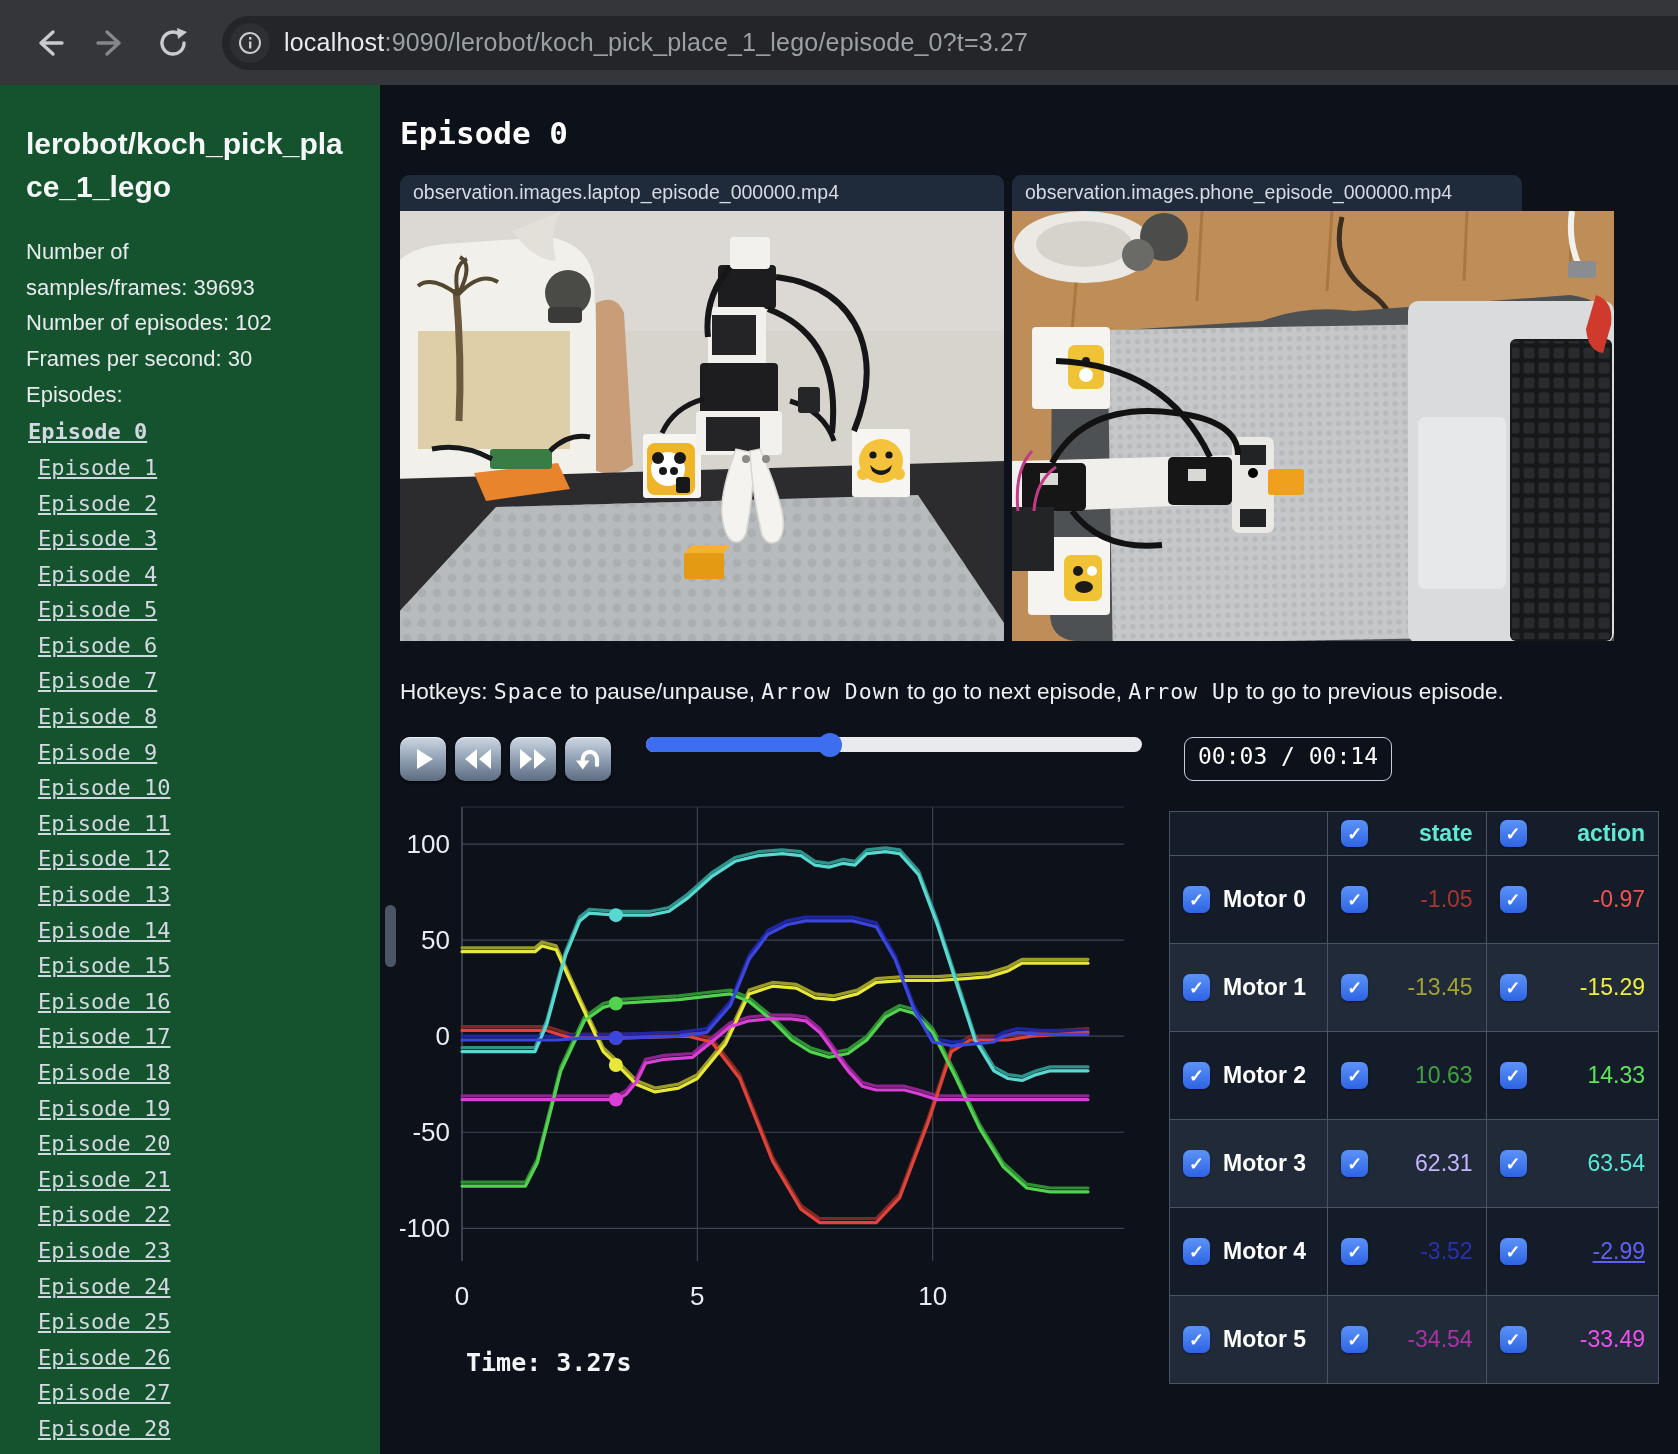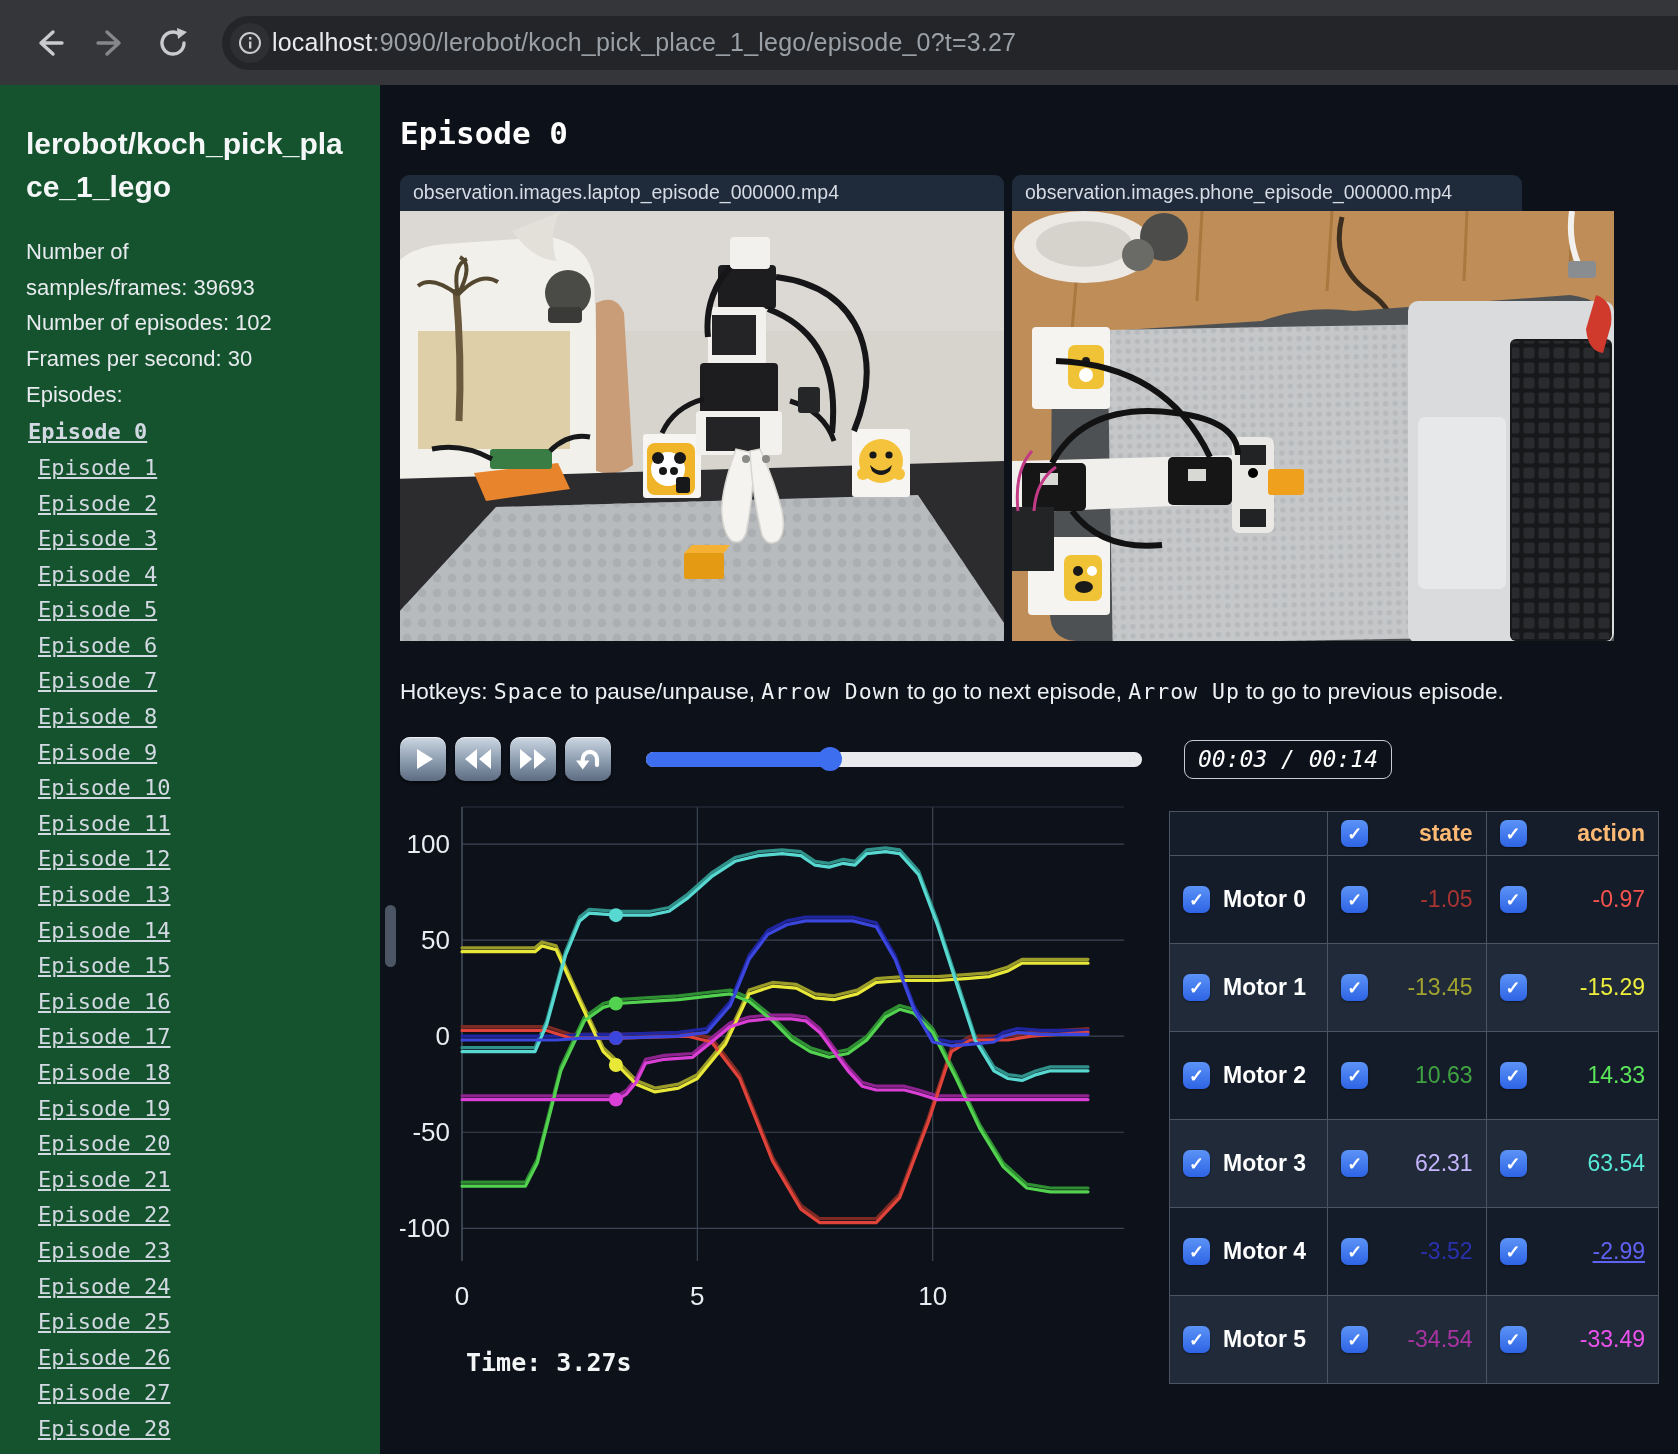--- a/index.html
+++ b/index.html
@@ -3,21 +3,21 @@
 <meta charset="utf-8">
 <style>
   html,body{margin:0;padding:0;background:#0d1119;}
   body{width:1678px;height:1454px;overflow:hidden;font-family:"Liberation Sans",sans-serif;position:relative;}
   .mono{font-family:"DejaVu Sans Mono",monospace;}
 
   
   .chrome{height:85px;background:#35363a;display:flex;align-items:center;padding:0 0 0 22px;box-sizing:border-box;gap:8px;}
   .nav-btn{width:54px;height:54px;display:flex;align-items:center;justify-content:center;border:none;background:transparent;border-radius:50%;cursor:pointer;flex:0 0 auto;}
   .nav-btn svg{display:block;}
-  .url-pill{flex:1;height:54px;background:#232528;border-radius:27px 0 0 27px;display:flex;align-items:center;padding:0 20px 0 8px;gap:2px;margin-left:14px;}
+  .url-pill{flex:1;height:54px;background:#232528;border-radius:27px 0 0 27px;display:flex;align-items:center;padding:0 20px 0 8px;gap:14px;margin-left:14px;}
   .info-circle{width:40px;height:40px;border-radius:50%;background:#2d2f33;display:flex;align-items:center;justify-content:center;flex:0 0 auto;}
   .url-text{font-size:25px;letter-spacing:.2px;white-space:nowrap;overflow:hidden;}
   .url-host{color:#e8eaed;}
   .url-rest{color:#9aa0a6;}
 
   
   .app{display:flex;height:1369px;}
   .sidebar{width:380px;box-sizing:border-box;background:#14532d;padding:30px 0 0 26px;overflow:hidden;flex:0 0 auto;}
   .ds-title{color:#f4f6f8;font-size:30px;font-weight:bold;line-height:1.42;width:322px;word-break:break-all;margin:8px 0 26px 0;}
   .stats{color:#e7eaee;font-size:22px;line-height:1.62;width:256px;}
@@ -36,21 +36,21 @@
   .video-card{width:604px;flex:0 0 auto;}
   .video-card:last-child{width:510px;}
   .video-title{background:#1f2a3a;color:#d6dbe4;font-size:19.5px;padding:6px 13px 7px;border-radius:9px 9px 0 0;white-space:nowrap;overflow:hidden;}
   .scene{display:block;background:#000;}
 
   
   .hotkeys{margin:38px 0 0 0;font-size:22.5px;color:#eef0f3;}
   .hotkeys .mono{font-size:21.5px;letter-spacing:1px;}
 
   
-  .controls{display:flex;align-items:center;margin-top:32px;font-style:italic;}
+  .controls{display:flex;margin-top:32px;}
   .ctl-btn{width:46px;height:44px;border:none;border-radius:10px;margin-right:9px;cursor:pointer;
     background:linear-gradient(180deg,#cdd7e2 0%,#93a3b6 48%,#5d6c81 100%);
     box-shadow:inset 0 1px 0 rgba(255,255,255,.65), 0 2px 3px rgba(0,0,0,.55);
     display:flex;align-items:center;justify-content:center;padding:0;}
   .slider{position:relative;width:496px;height:15px;margin:0 0 0 26px;cursor:pointer;}
   .slider .track{position:absolute;inset:0;background:#e8eaed;border-radius:8px;}
   .slider .fill{position:absolute;left:0;top:0;bottom:0;background:#3d6ef0;border-radius:8px;}
   .slider .thumb{position:absolute;top:50%;width:24px;height:24px;border-radius:50%;background:#3d6ef0;transform:translate(-12px,-12px);}
   .time-box{margin-left:42px;border:1.5px solid #c6cdd6;border-radius:9px;padding:5px 13px 6px;color:#ffffff;font-size:23px;white-space:nowrap;}
 
@@ -60,21 +60,21 @@
   .time-label{font-family:"DejaVu Sans Mono",monospace;font-weight:bold;color:#f2f4f6;font-size:25px;margin:28px 0 0 66px;}
 
   table.motors{border-collapse:collapse;margin-top:10px;width:490px;table-layout:fixed;}
   table.motors th,table.motors td{border:1px solid #4a5462;padding:0 13px;box-sizing:border-box;}
   table.motors th{height:44px;background:#151d2b;}
   table.motors td{height:88px;}
   tr.row-even td{background:#151c29;}
   tr.row-odd td{background:#202a39;}
   .cell-flex{display:flex;align-items:center;justify-content:space-between;gap:10px;}
   .cell-left{display:flex;align-items:center;gap:13px;}
-  .hdr-label{color:#fdba74;font-weight:bold;font-size:23px;}
+  .hdr-label{color:#5eead4;font-weight:bold;font-size:23px;}
   .motor-label{color:#fff;font-weight:bold;font-size:23px;white-space:nowrap;}
   .val{font-size:23px;font-weight:500;white-space:nowrap;}
   .cbx{width:27px;height:27px;border-radius:7px;flex:0 0 auto;display:inline-flex;align-items:center;justify-content:center;
     background:linear-gradient(180deg,#5b93f7 0%,#2e63e4 100%);color:#fff;font-size:18px;font-weight:bold;cursor:pointer;
     box-shadow:0 1px 2px rgba(0,0,0,.4);}
 </style>
 </head>
 <body>
 
 <div class="chrome">

